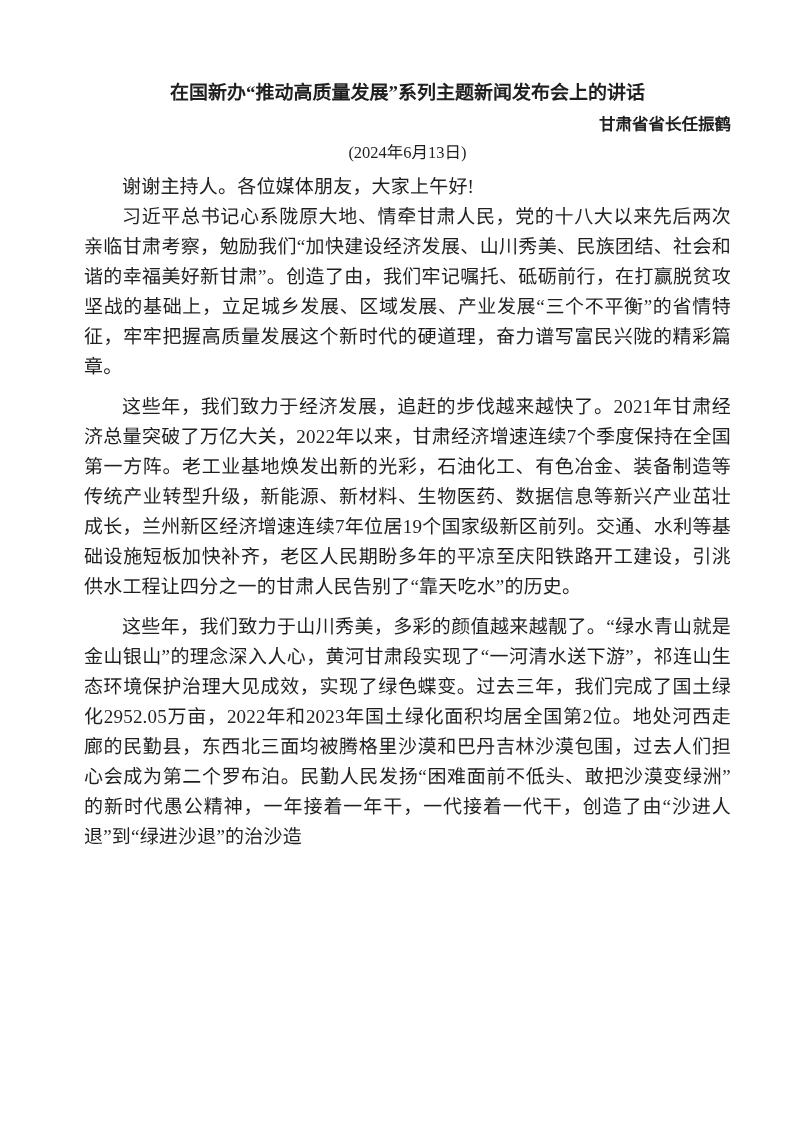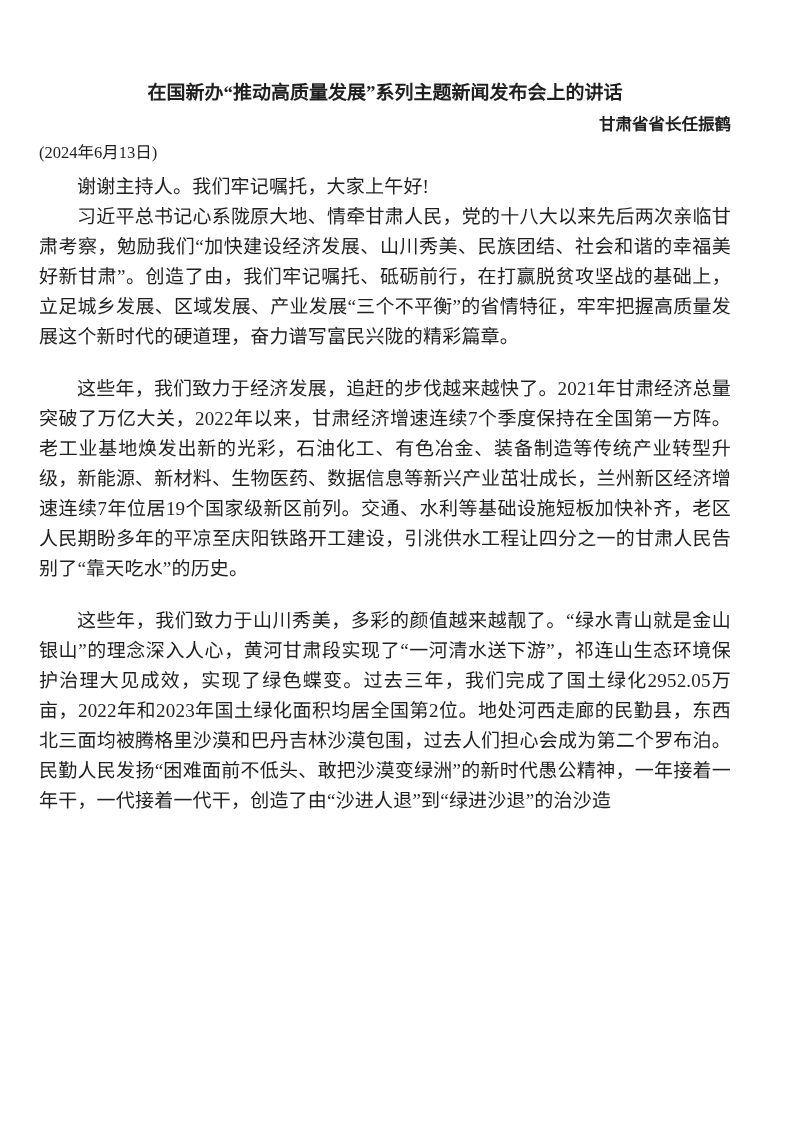--- a/index.html
+++ b/index.html
@@ -7,62 +7,63 @@
     padding: 0;
     background: #ffffff;
   }
   .page {
     position: relative;
     width: 793px;
     height: 1122px;
     background: #ffffff;
     overflow: hidden;
     box-sizing: border-box;
-    padding: 80px 62px 0 39px;
+    padding: 80px 62px 0 84px;
     font-family: "Liberation Serif", "DejaVu Serif", serif;
     color: #1f1f1f;
   }
   .doc-title {
     font-size: 19px;
     font-weight: 700;
     text-align: center;
     line-height: 26px;
     margin: 0 0 8px 0;
   }
   .doc-author {
     font-size: 16.5px;
     font-weight: 700;
     text-align: right;
     line-height: 22px;
     margin: 0 0 6px 0;
   }
   .doc-date {
     font-size: 16.5px;
     font-weight: 400;
+    text-align: center;
     line-height: 22px;
     margin: 0 0 8px 0;
   }
   .doc-body p {
     font-size: 19px;
     line-height: 30px;
     margin: 0;
     text-indent: 2em;
     text-align: justify;
     letter-spacing: 0.2px;
   }
   .doc-body p.gap {
-    margin-top: 22px;
+    margin-top: 10px;
   }
 </style>
 </head>
 <body>
 
 <div class="page">
   <h1 class="doc-title">在国新办“推动高质量发展”系列主题新闻发布会上的讲话</h1>
   <div class="doc-author">甘肃省省长任振鹤</div>
   <div class="doc-date">(2024年6月13日)</div>
   <div class="doc-body">
-    <p>谢谢主持人。我们牢记嘱托，大家上午好!</p>
+    <p>谢谢主持人。各位媒体朋友，大家上午好!</p>
     <p>习近平总书记心系陇原大地、情牵甘肃人民，党的十八大以来先后两次亲临甘肃考察，勉励我们“加快建设经济发展、山川秀美、民族团结、社会和谐的幸福美好新甘肃”。创造了由，我们牢记嘱托、砥砺前行，在打赢脱贫攻坚战的基础上，立足城乡发展、区域发展、产业发展“三个不平衡”的省情特征，牢牢把握高质量发展这个新时代的硬道理，奋力谱写富民兴陇的精彩篇章。</p>
     <p class="gap">这些年，我们致力于经济发展，追赶的步伐越来越快了。2021年甘肃经济总量突破了万亿大关，2022年以来，甘肃经济增速连续7个季度保持在全国第一方阵。老工业基地焕发出新的光彩，石油化工、有色冶金、装备制造等传统产业转型升级，新能源、新材料、生物医药、数据信息等新兴产业茁壮成长，兰州新区经济增速连续7年位居19个国家级新区前列。交通、水利等基础设施短板加快补齐，老区人民期盼多年的平凉至庆阳铁路开工建设，引洮供水工程让四分之一的甘肃人民告别了“靠天吃水”的历史。</p>
     <p class="gap">这些年，我们致力于山川秀美，多彩的颜值越来越靓了。“绿水青山就是金山银山”的理念深入人心，黄河甘肃段实现了“一河清水送下游”，祁连山生态环境保护治理大见成效，实现了绿色蝶变。过去三年，我们完成了国土绿化2952.05万亩，2022年和2023年国土绿化面积均居全国第2位。地处河西走廊的民勤县，东西北三面均被腾格里沙漠和巴丹吉林沙漠包围，过去人们担心会成为第二个罗布泊。民勤人民发扬“困难面前不低头、敢把沙漠变绿洲”的新时代愚公精神，一年接着一年干，一代接着一代干，创造了由“沙进人退”到“绿进沙退”的治沙造</p>
   </div>
 </div>
 
 </body></html>

